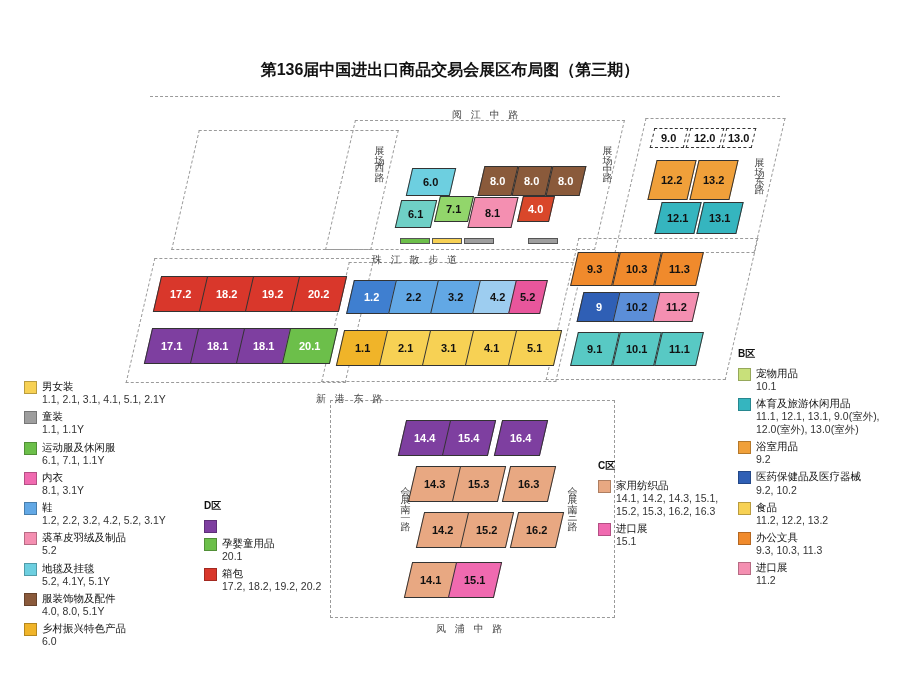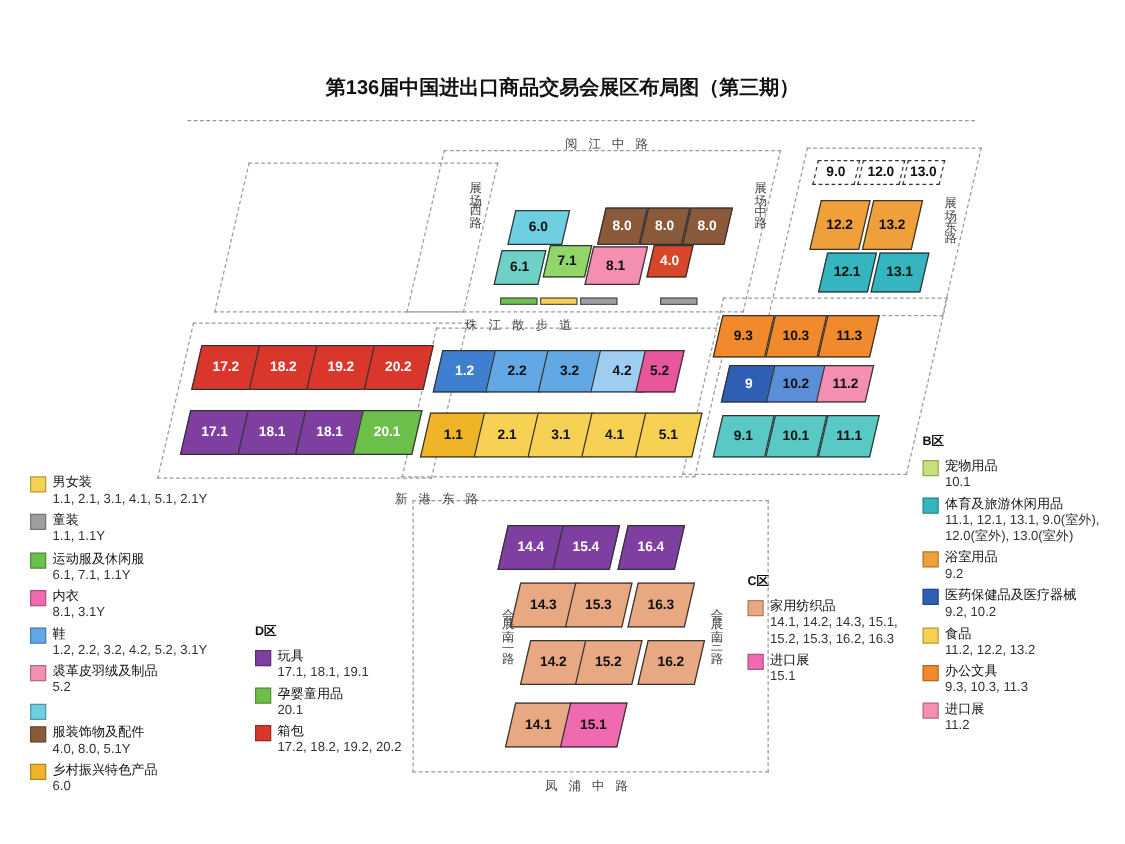--- a/index.html
+++ b/index.html
@@ -258,44 +258,44 @@
         </div>
         <div class="lg-row">
           <span class="sw" style="background: rgb(244, 143, 177);"></span>
           <div class="lg-txt">
             <div class="lg-name">裘革皮羽绒及制品</div>
             <div class="lg-codes">5.2</div>
           </div>
         </div>
         <div class="lg-row">
           <span class="sw" style="background: rgb(109, 207, 224);"></span>
+          <div class="lg-txt">
+            <div class="lg-name">地毯及挂毯</div>
+            <div class="lg-codes">5.2, 4.1Y, 5.1Y</div>
+          </div>
         </div>
         <div class="lg-row">
           <span class="sw" style="background: rgb(138, 90, 59);"></span>
           <div class="lg-txt">
             <div class="lg-name">服装饰物及配件</div>
             <div class="lg-codes">4.0, 8.0, 5.1Y</div>
           </div>
         </div>
         <div class="lg-row">
           <span class="sw" style="background: rgb(240, 180, 41);"></span>
           <div class="lg-txt">
             <div class="lg-name">乡村振兴特色产品</div>
             <div class="lg-codes">6.0</div>
           </div>
         </div>
       </div>
       <div class="legend" style="left: 204px; top: 500px; width: 150px;">
         <div class="zone">D区</div>
         <div class="lg-row">
           <span class="sw" style="background: rgb(126, 63, 160);"></span>
-          <div class="lg-txt">
-            <div class="lg-name">玩具</div>
-            <div class="lg-codes">17.1, 18.1, 19.1</div>
-          </div>
         </div>
         <div class="lg-row">
           <span class="sw" style="background: rgb(108, 191, 74);"></span>
           <div class="lg-txt">
             <div class="lg-name">孕婴童用品</div>
             <div class="lg-codes">20.1</div>
           </div>
         </div>
         <div class="lg-row">
           <span class="sw" style="background: rgb(217, 55, 43);"></span>

